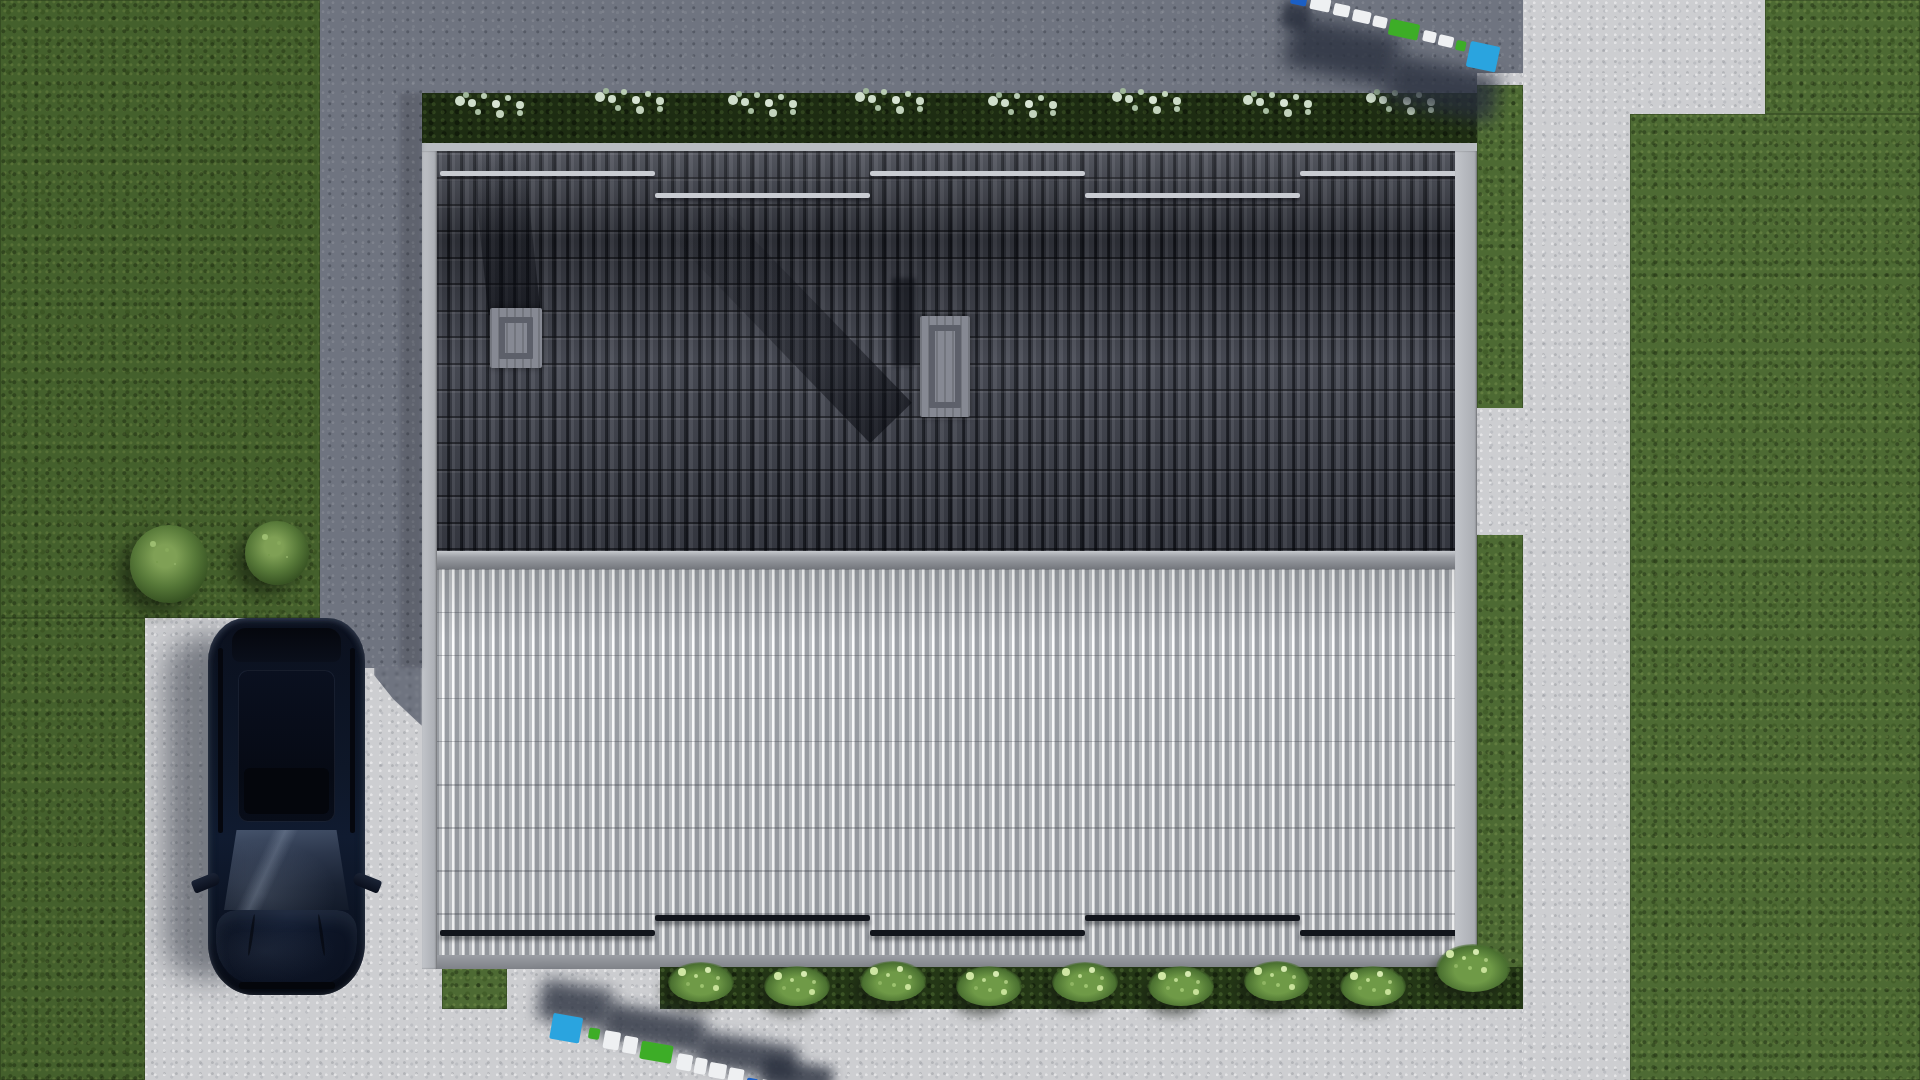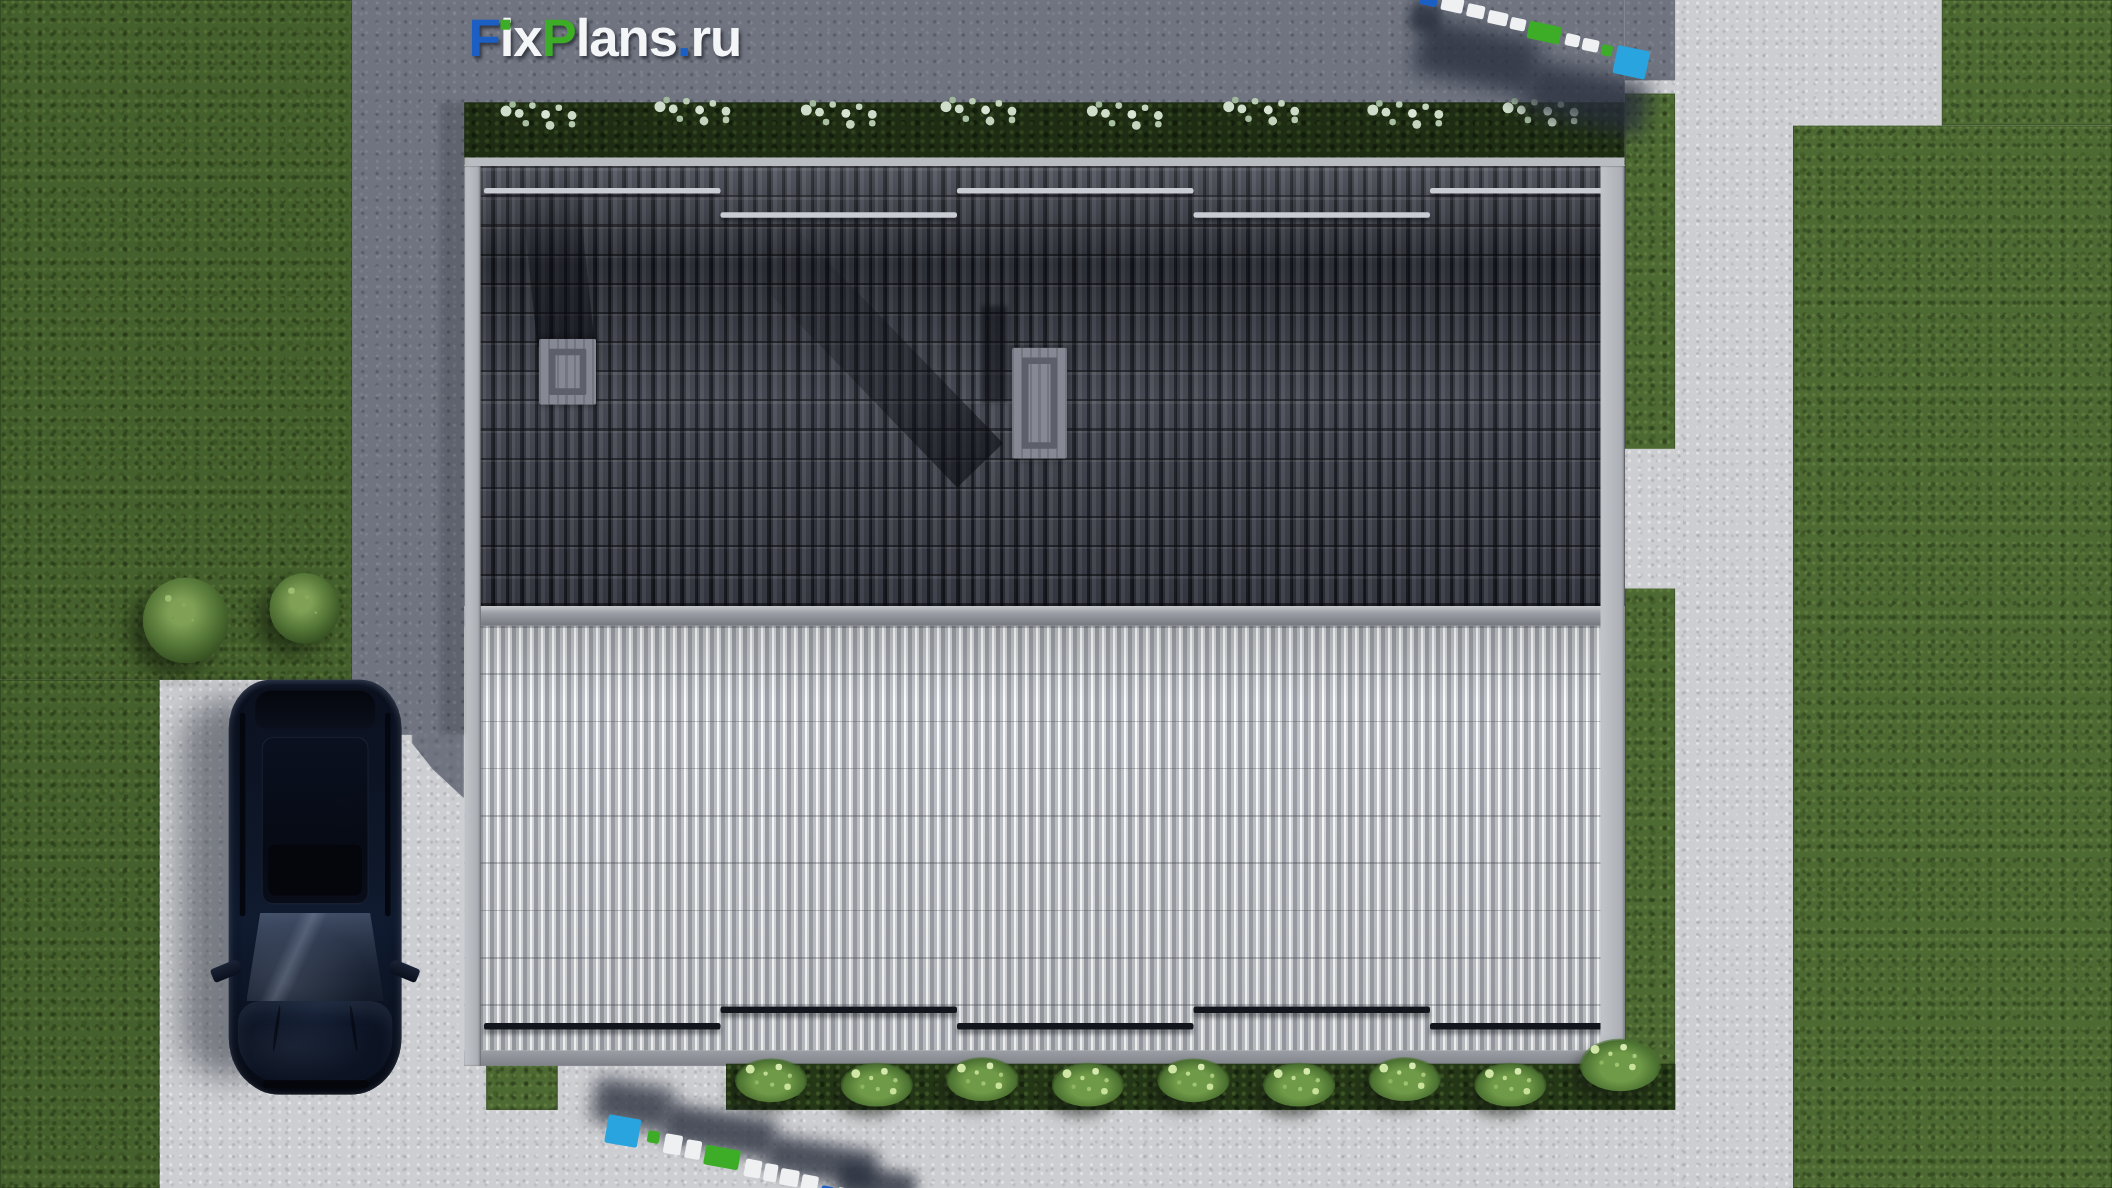--- a/index.html
+++ b/index.html
@@ -233,23 +233,20 @@
     <div class="car-windshield"></div>
     <div class="car-mirror" style="left:-16px;transform:rotate(-22deg);"></div>
     <div class="car-mirror" style="right:-16px;transform:rotate(22deg) scaleX(-1);"></div>
     <div class="car-hood">
       <div class="hood-line abs" style="left:34px;top:4px;transform:rotate(8deg);"></div>
       <div class="hood-line abs" style="right:34px;top:4px;transform:rotate(-8deg);"></div>
     </div>
     <div class="car-grille"></div>
   </div>
 
-  <div class="abs logo" style="left:426px;top:12px;">
-    <span class="lb">F</span><span class="lw li">i</span><span class="lw">x</span><span class="lg">P</span><span class="lw">lans</span><span class="lb">.</span><span class="lw">ru</span>
-  </div>
 
   <div class="abs wm" style="left:1285px;top:-12px;width:260px;height:110px;transform:rotate(12deg);transform-origin:0 0;" title="FixPlans.ru">
     <div class="sh" style="left:14px;top:24px;width:110px;height:52px;filter:blur(9px);"></div>
     <div class="sh" style="left:120px;top:42px;width:110px;height:48px;filter:blur(9px);"></div>
     <div class="sh" style="left:2px;top:12px;width:28px;height:26px;"></div>
     <div class="blk c-blue" style="left:8px;top:0;width:16px;height:14px;"></div>
     <div class="blk c-white" style="left:28px;top:2px;width:20px;height:13px;"></div>
     <div class="blk c-white" style="left:52px;top:4px;width:16px;height:12px;"></div>
     <div class="blk c-white" style="left:72px;top:6px;width:18px;height:12px;"></div>
     <div class="blk c-white" style="left:93px;top:8px;width:14px;height:11px;"></div>

